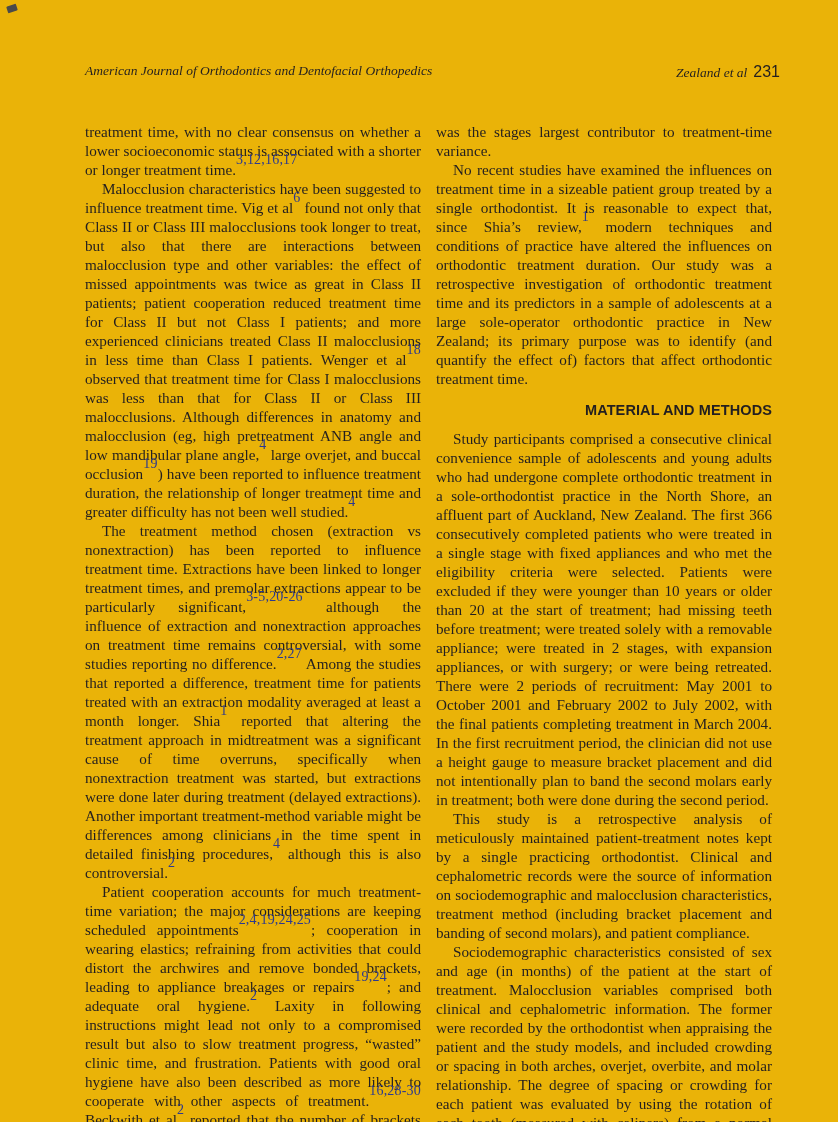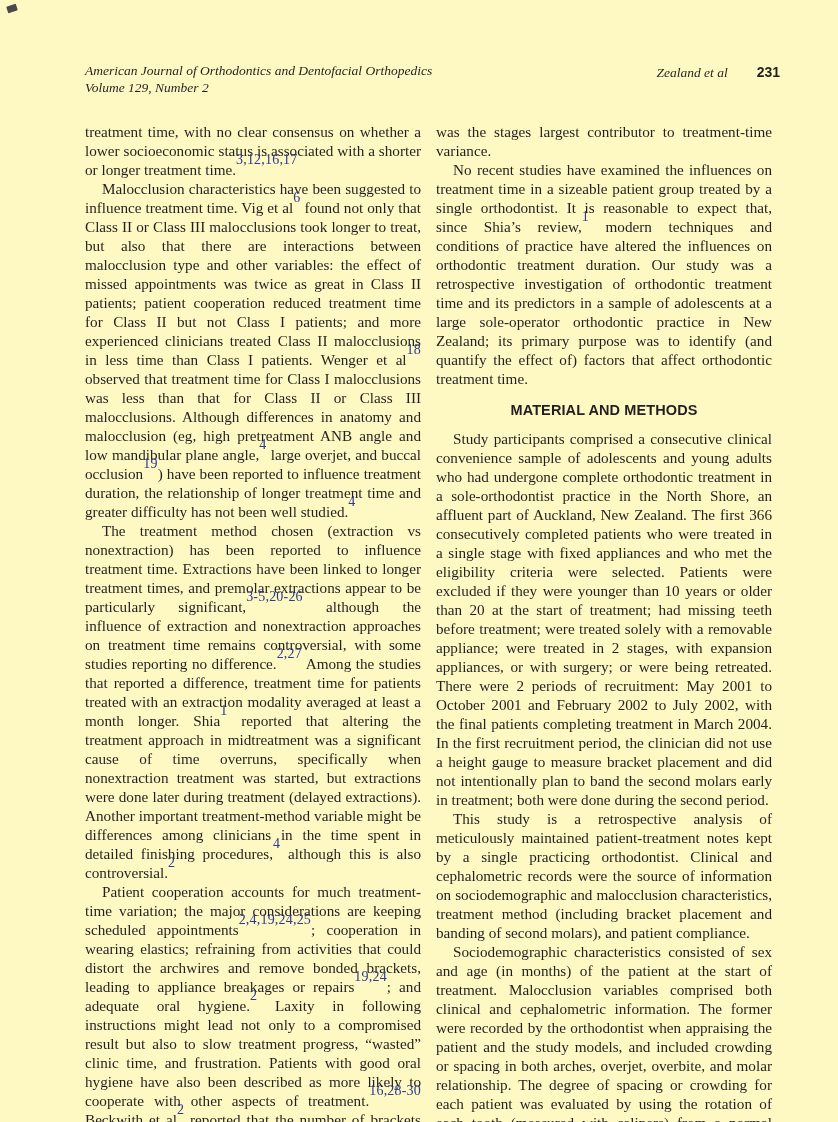--- a/index.html
+++ b/index.html
@@ -21,55 +21,54 @@
     transform: rotate(-18deg);
     border-radius: 1px;
   }
   .page-header {
     position: absolute; left: 85px; top: 63px; width: 695px;
     display: flex; justify-content: space-between; align-items: flex-start;
     font-style: italic; font-size: 13.5px; line-height: 16.5px;
   }
   .header-right { white-space: nowrap; padding-top: 1px; }
   .page-num {
-    font-style: normal; font-weight: bold;
+    font-style: normal; font-weight: normal;
     font-family: "Liberation Sans", sans-serif;
-    font-size: 14px; margin-left: 29px;
+    font-size: 16px; margin-left: 6px;
   }
   .columns {
     position: absolute; left: 85px; top: 122px; width: 687px;
     display: flex; gap: 15px;
   }
   .col { width: 336px; font-size: 15.2px; line-height: 19px; text-align: justify; }
   .para { text-align: justify; }
   .para.indent { text-indent: 17px; }
   sup.ref {
     color: var(--ref-color, #2b3990);
     font-size: 14px; line-height: 0;
     position: relative; top: -5px;
     letter-spacing: 0.2px;
   }
   .section-heading {
     font-family: "Liberation Sans", sans-serif;
     font-weight: bold; font-size: 14.5px;
-    text-align: center; letter-spacing: 0.1px;
+    text-align: right; letter-spacing: 0.1px;
     margin: 13px 0 9px 0;
   }
 </style>
 </head>
 <body>
 
-<div class="page" style="background: #fef9c3; color: rgb(35, 31, 32);">
+<div class="page" style="background: #eab308; color: rgb(35, 31, 32);">
 
   <div class="scan-mark"></div>
 
   <header class="page-header">
     <div class="header-left">
       <div>American Journal of Orthodontics and Dentofacial Orthopedics</div>
-      <div>Volume 129, Number 2</div>
     </div>
     <div class="header-right">
       <span>Zealand et al</span><span class="page-num">231</span>
     </div>
   </header>
 
   <div class="columns">
     <div class="col">
       <div>
           <p class="para">treatment time, with no clear consensus on whether a lower socioeconomic status is associated with a shorter or longer treatment time.<sup class="ref">3,12,16,17</sup></p>

